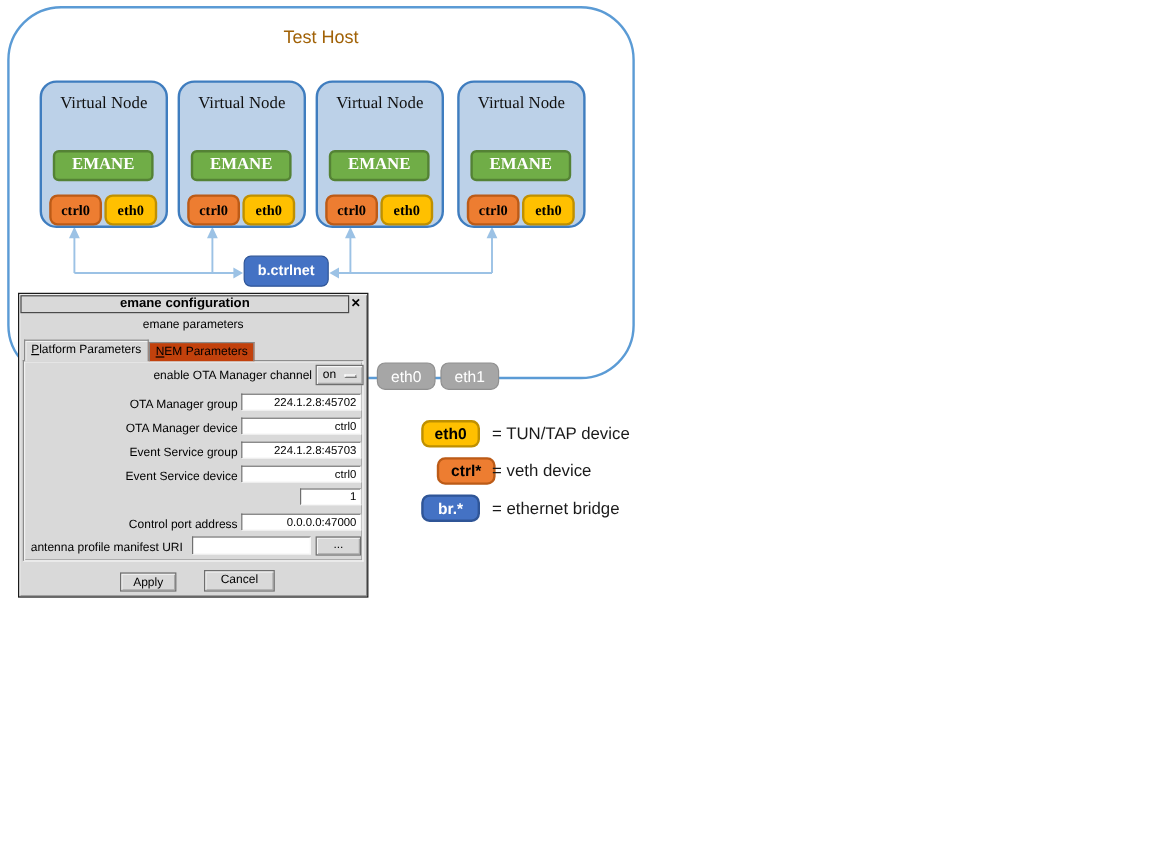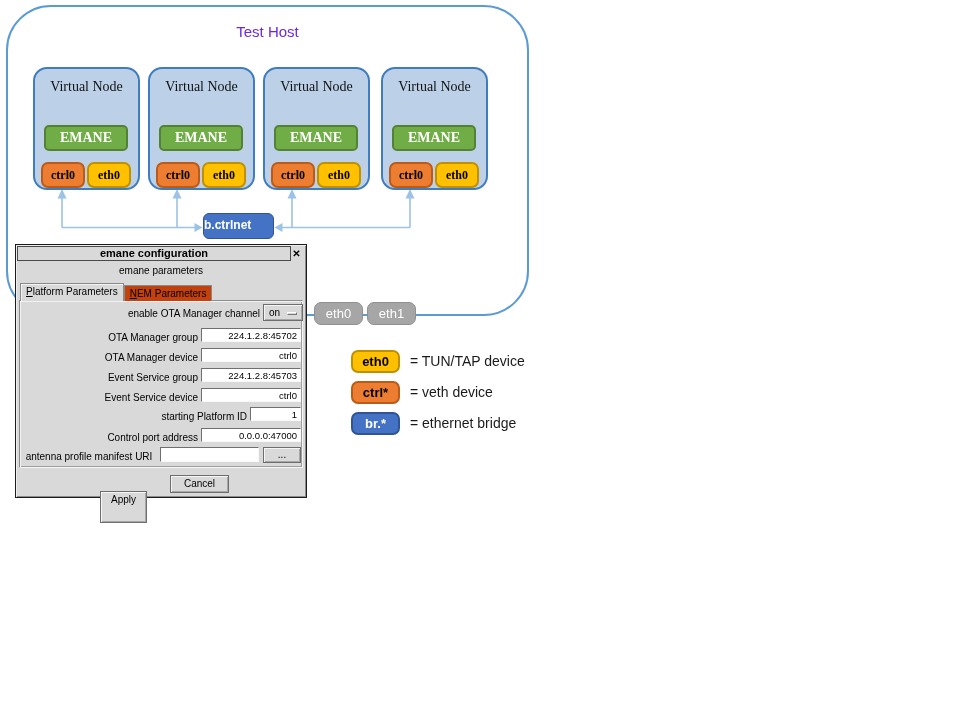--- a/index.html
+++ b/index.html
@@ -3,48 +3,48 @@
 <meta charset="utf-8">
 <style>
   html,body{margin:0;padding:0;background:#fff;}
   .canvas{position:relative;width:960px;height:720px;background:#fff;overflow:hidden;
           font-family:"Liberation Sans",sans-serif;}
 
   
   .host{position:absolute;left:6px;top:5px;width:523px;height:311px;
         border:2px solid #5b9bd5;border-radius:45px;background:#fff;box-sizing:border-box;}
   .host-title{position:absolute;left:0;top:16px;width:100%;text-align:center;
-              font-size:15px;color:#6d28d9;}
+              font-size:15px;color:#a16207;}
   .connectors{position:absolute;left:0;top:0;pointer-events:none;}
   .vnode{position:absolute;top:67px;width:107px;height:123px;background:#bcd1e8;
          border:2px solid #3f7dbf;border-radius:14px;box-sizing:border-box;font-family:Liberation Serif, serif;}
   .vnode-title{position:absolute;top:10px;left:0;width:100%;text-align:center;
                font-size:14px;color:#111;}
   .emane{position:absolute;left:9px;top:56px;width:84px;height:26px;background:#70ad47;
          border:2px solid #548235;border-radius:5px;box-sizing:border-box;
          color:#fff;font-size:14px;font-weight:600;text-align:center;line-height:22px;}
   .ifbox{position:absolute;top:93px;width:44px;height:26px;border-radius:7px;
          box-sizing:border-box;font-size:12px;font-weight:600;color:#000;
          text-align:center;line-height:23px;}
   .ctrl{left:6px;background:#ed7d31;border:2px solid #bc5b17;}
   .eth{left:52px;background:#ffc000;border:2px solid #bf9000;}
   .bridge{position:absolute;left:203px;top:213px;width:71px;height:26px;background:#4472c4;
           border:1.5px solid #2f5597;border-radius:6px;box-sizing:border-box;color:#fff;
-          font-size:12px;font-weight:600;text-align:left;line-height:23px;}
+          font-size:12px;font-weight:600;text-align:center;line-height:23px;}
   .hostif{position:absolute;top:302px;width:49px;height:23px;background:#a6a6a6;
           border:1px solid #909090;border-radius:7px;box-sizing:border-box;color:#fff;
           font-size:13px;text-align:center;line-height:21px;}
 
   
   .legend-row{position:absolute;left:351px;height:24px;}
   .legend-box{position:absolute;left:0;top:0;width:49px;height:23px;border-radius:7px;
               box-sizing:border-box;font-size:13px;font-weight:600;text-align:center;
               line-height:20px;}
   .lg-eth{background:#ffc000;border:2px solid #bf9000;color:#000;}
-  .lg-ctrl{background:#ed7d31;border:2px solid #bc5b17;color:#000;}
+  .lg-ctrl{background:#ed7d31;border:2px solid #bc5b17;color:#000;margin-left:13px;}
   .lg-br{background:#4472c4;border:2px solid #2f5597;color:#fff;}
   .legend-desc{position:absolute;left:59px;top:0;height:23px;line-height:23px;
                font-size:14px;color:#1a1a1a;white-space:nowrap;text-align:center;}
 
   
   .dialog{position:absolute;left:15px;top:244px;width:292px;height:254px;background:#d9d9d9;
           border:1px solid #1b1b1b;box-sizing:border-box;
           box-shadow:inset 1px 1px 0 #efefef, inset -1px -1px 0 #8c8c8c;
           font-size:10px;color:#000;}
   .titlebar{position:absolute;left:1px;top:1px;width:274px;height:15px;background:#d9d9d9;
@@ -186,27 +186,26 @@
 
     <div class="dlabel" style="left:8px;top:106px;width:174px">OTA Manager device</div>
     <input class="entry" style="left: 185px; top: 103px; width: 100px;" value="ctrl0">
 
     <div class="dlabel" style="left:8px;top:126px;width:174px">Event Service group</div>
     <input class="entry" style="left: 185px; top: 123px; width: 100px;" value="224.1.2.8:45703">
 
     <div class="dlabel" style="left:8px;top:146px;width:174px">Event Service device</div>
     <input class="entry" style="left: 185px; top: 143px; width: 100px;" value="ctrl0">
 
-    <div class="dlabel" style="left:8px;top:165px;width:223px">starting Platform ID</div>
     <input class="entry" style="left: 234px; top: 162px; width: 51px;" value="1">
 
     <div class="dlabel" style="left:8px;top:186px;width:174px">Control port address</div>
     <input class="entry" style="left: 185px; top: 183px; width: 100px;" value="0.0.0.0:47000">
 
     <div class="dlabel" style="left:3px;top:205px;width:140px;text-align:center">antenna profile manifest URI</div>
     <input class="entry" style="left: 144px; top: 202px; width: 99px; height: 15px;" value="">
     <div class="raised-btn" style="left:247px;top:202px;width:38px;height:16px;line-height:14px">...</div>
 
-    <div class="raised-btn" style="left:84px;top:246px;width:47px;height:32px;line-height:16px">Apply</div>
+    <div class="raised-btn" style="left:84px;top:232px;width:47px;height:16px;line-height:16px">Apply</div>
     <div class="raised-btn" style="left:154px;top:230px;width:59px;height:18px;line-height:16px">Cancel</div>
   </div>
 
 </div>
 
 </body></html>

